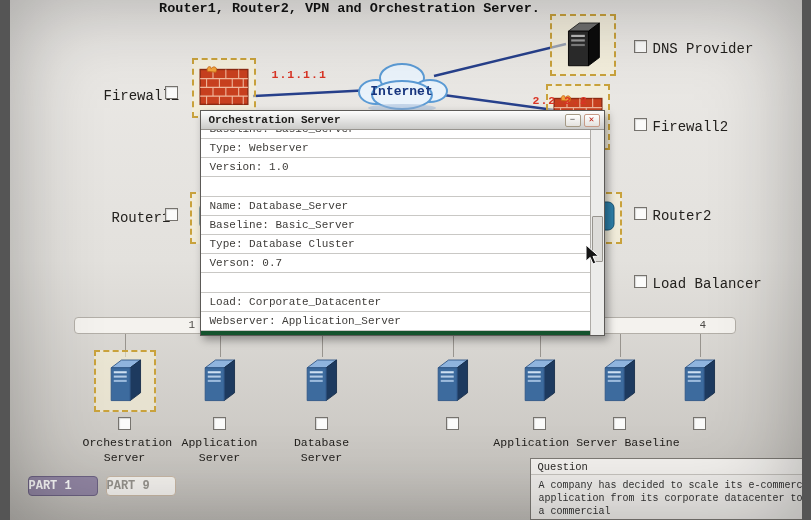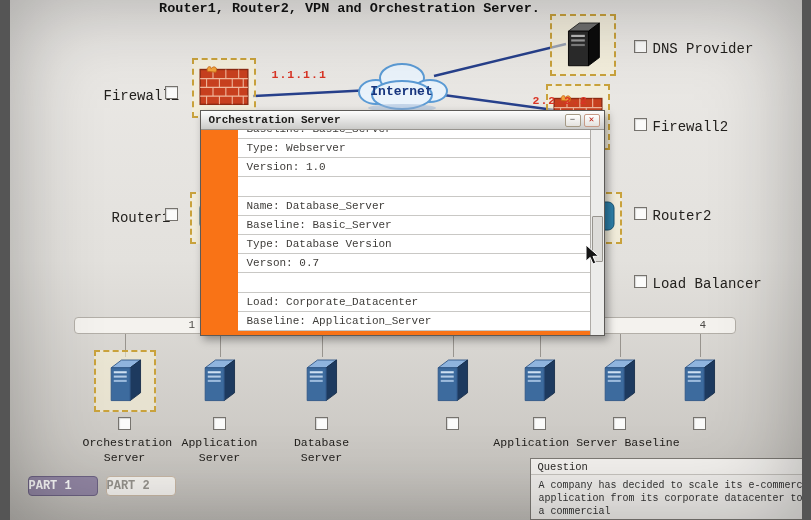--- a/index.html
+++ b/index.html
@@ -42,21 +42,21 @@
   .dialog { position:absolute; left:190px; top:110px; width:405px; height:226px;
             background:#fff; border:1px solid #5c5a57; box-shadow:3px 4px 8px rgba(0,0,0,.35); z-index:10; }
   .dialog-titlebar { position:relative; height:19px; background:linear-gradient(180deg,#fdfdfd,#cbcbc9);
                      border-bottom:1px solid #97948f; display:flex; align-items:center; }
   .dialog-title { font-size:11px; font-weight:bold; color:#1d1c1a; padding-left:8px; }
   .win-btns { position:absolute; right:4px; top:3px; display:flex; gap:3px; }
   .win-btn { width:16px; height:13px; font-size:9px; line-height:11px; text-align:center;
              background:linear-gradient(180deg,#ffffff,#e4e2de); border:1px solid #a59a86; border-radius:2px;
              color:#44423e; cursor:pointer; }
   .win-btn.close { color:#c0271b; font-weight:bold; border-color:#c79a86; }
-  .dialog-body { position:absolute; left:0; right:14px; top:19px; bottom:0; background:#f97316; overflow:hidden;padding-left:37px; }
+  .dialog-body { position:absolute; left:0; right:14px; top:19px; bottom:0; background:#14532d; overflow:hidden; }
   .drow { height:19px; border-bottom:1px solid #c9c8c5; font-size:11px; color:#3e3c39;
           display:flex; align-items:center; padding-left:9px; background:#fff; cursor:default; }
   .drow.clip { height:9px; overflow:hidden; display:block; }
   .drow.clip span { display:block; margin-top:-7px; }
   .drow.gap { height:20px; }
   .dscroll { position:absolute; right:0; top:19px; bottom:0; width:14px; background:#ececea;
              border-left:1px solid #aeaba6; z-index:2; }
   .dthumb { position:absolute; left:1px; right:1px; top:86px; height:46px; background:#dddcd9;
             border:1px solid #98958f; border-radius:1px; cursor:grab; }
 
@@ -314,47 +314,47 @@
       <div class="drow gap">
           <span></span>
         </div>
       <div class="drow">
           <span>Name: Database_Server</span>
         </div>
       <div class="drow">
           <span>Baseline: Basic_Server</span>
         </div>
       <div class="drow">
-          <span>Type: Database Version</span>
+          <span>Type: Database Cluster</span>
         </div>
       <div class="drow">
           <span>Verson: 0.7</span>
         </div>
       <div class="drow gap">
           <span></span>
         </div>
       <div class="drow">
           <span>Load: Corporate_Datacenter</span>
         </div>
       <div class="drow">
-          <span>Baseline: Application_Server</span>
+          <span>Webserver: Application_Server</span>
         </div>
     </div>
     <div class="dscroll">
       <div class="dthumb"></div>
     </div>
   </div>
 
   <div class="cursor">
     <svg width="16" height="22" viewBox="0 0 16 22">
       <path d="M1,1 L1,17 L5.2,13.4 L8,20 L10.8,18.8 L8,12.4 L13.6,12.2 Z" fill="#141414" stroke="#fff" stroke-width="1"></path>
     </svg>
   </div>
 
   <div class="part-btn part1">PART 1</div>
-  <div class="part-btn part2">PART 2</div>
+  <div class="part-btn part2">PART 9</div>
 
   <div class="qpanel">
     <div class="qheader">Question</div>
     <div class="qbody">A company has decided to scale its e-commerce application from its corporate datacenter to a commercial</div>
   </div>
 
 </div>
 
 </body></html>

